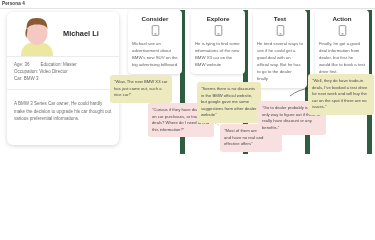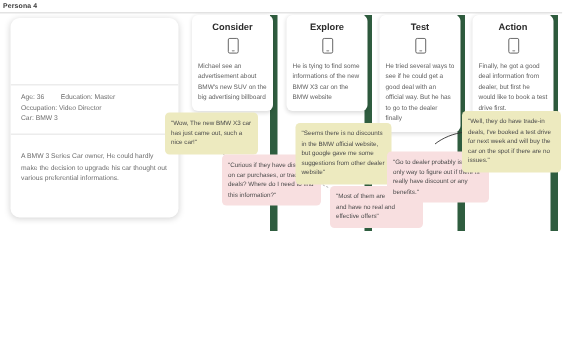--- a/index.html
+++ b/index.html
@@ -168,20 +168,29 @@
 </style>
 </head>
 <body>
 
 <div id="canvas">
 
   <div class="header-title">Persona 4</div>
   <div class="header-rule"></div>
 
   <div class="persona-card">
+    <div class="persona-top">
+      <svg class="avatar" viewBox="0 0 38 40">
+        <path d="M3 40 C3 30 9 26 19 26 C29 26 35 30 35 40 Z" fill="#ede8a0"></path>
+        <ellipse cx="19" cy="17" rx="10.5" ry="12" fill="#f4c9c4"></ellipse>
+        <path d="M8.5 14 C8.5 5 11 2 19 2 C27 2 29.5 6 29.5 14 C29.5 11 27 8.5 19 8.5 C12 8.5 9.5 11 8.5 14 Z" fill="#8a5a34"></path>
+        <path d="M8.2 13 C7 16 7.2 20 8.5 22 L9.5 13 Z" fill="#8a5a34"></path>
+      </svg>
+      <div class="persona-name">Michael Li</div>
+    </div>
     <div class="persona-divider"></div>
     <div class="persona-meta">
       <span class="meta-row"><span>Age: 36</span><span class="meta-edu">Education: Master</span></span>
       <span class="meta-row">Occupation: Video Director</span>
       <span class="meta-row">Car: BMW 3</span>
     </div>
     <div class="persona-divider2"></div>
     <div class="persona-desc">A BMW 3 Series Car owner, He could hardly make the decision to upgrade his car thought out various preferential informations.</div>
   </div>
 

